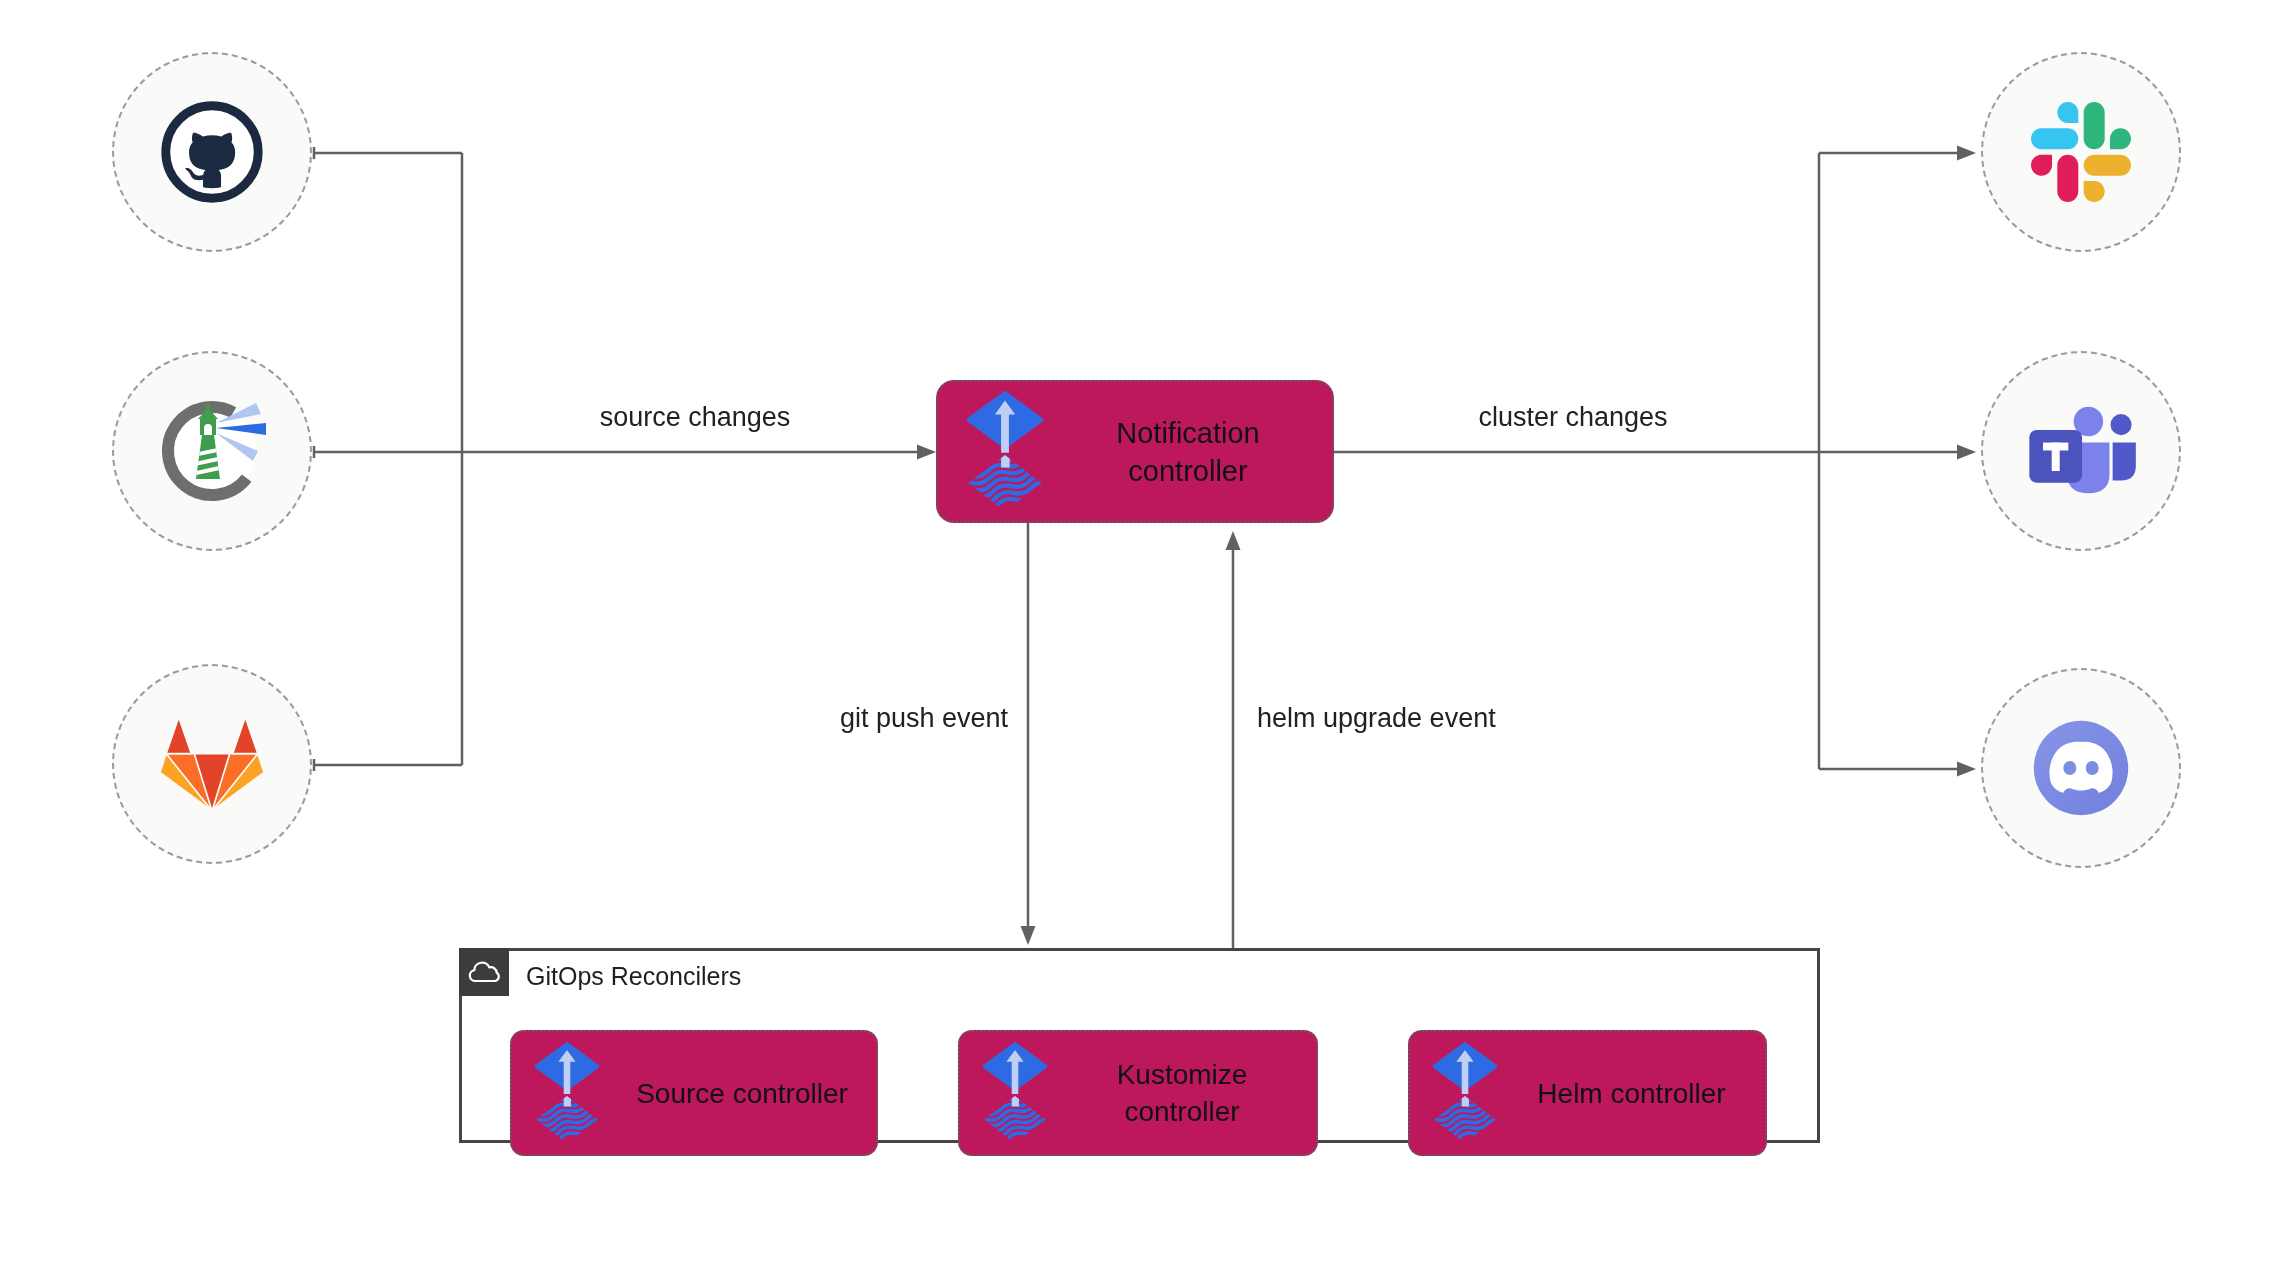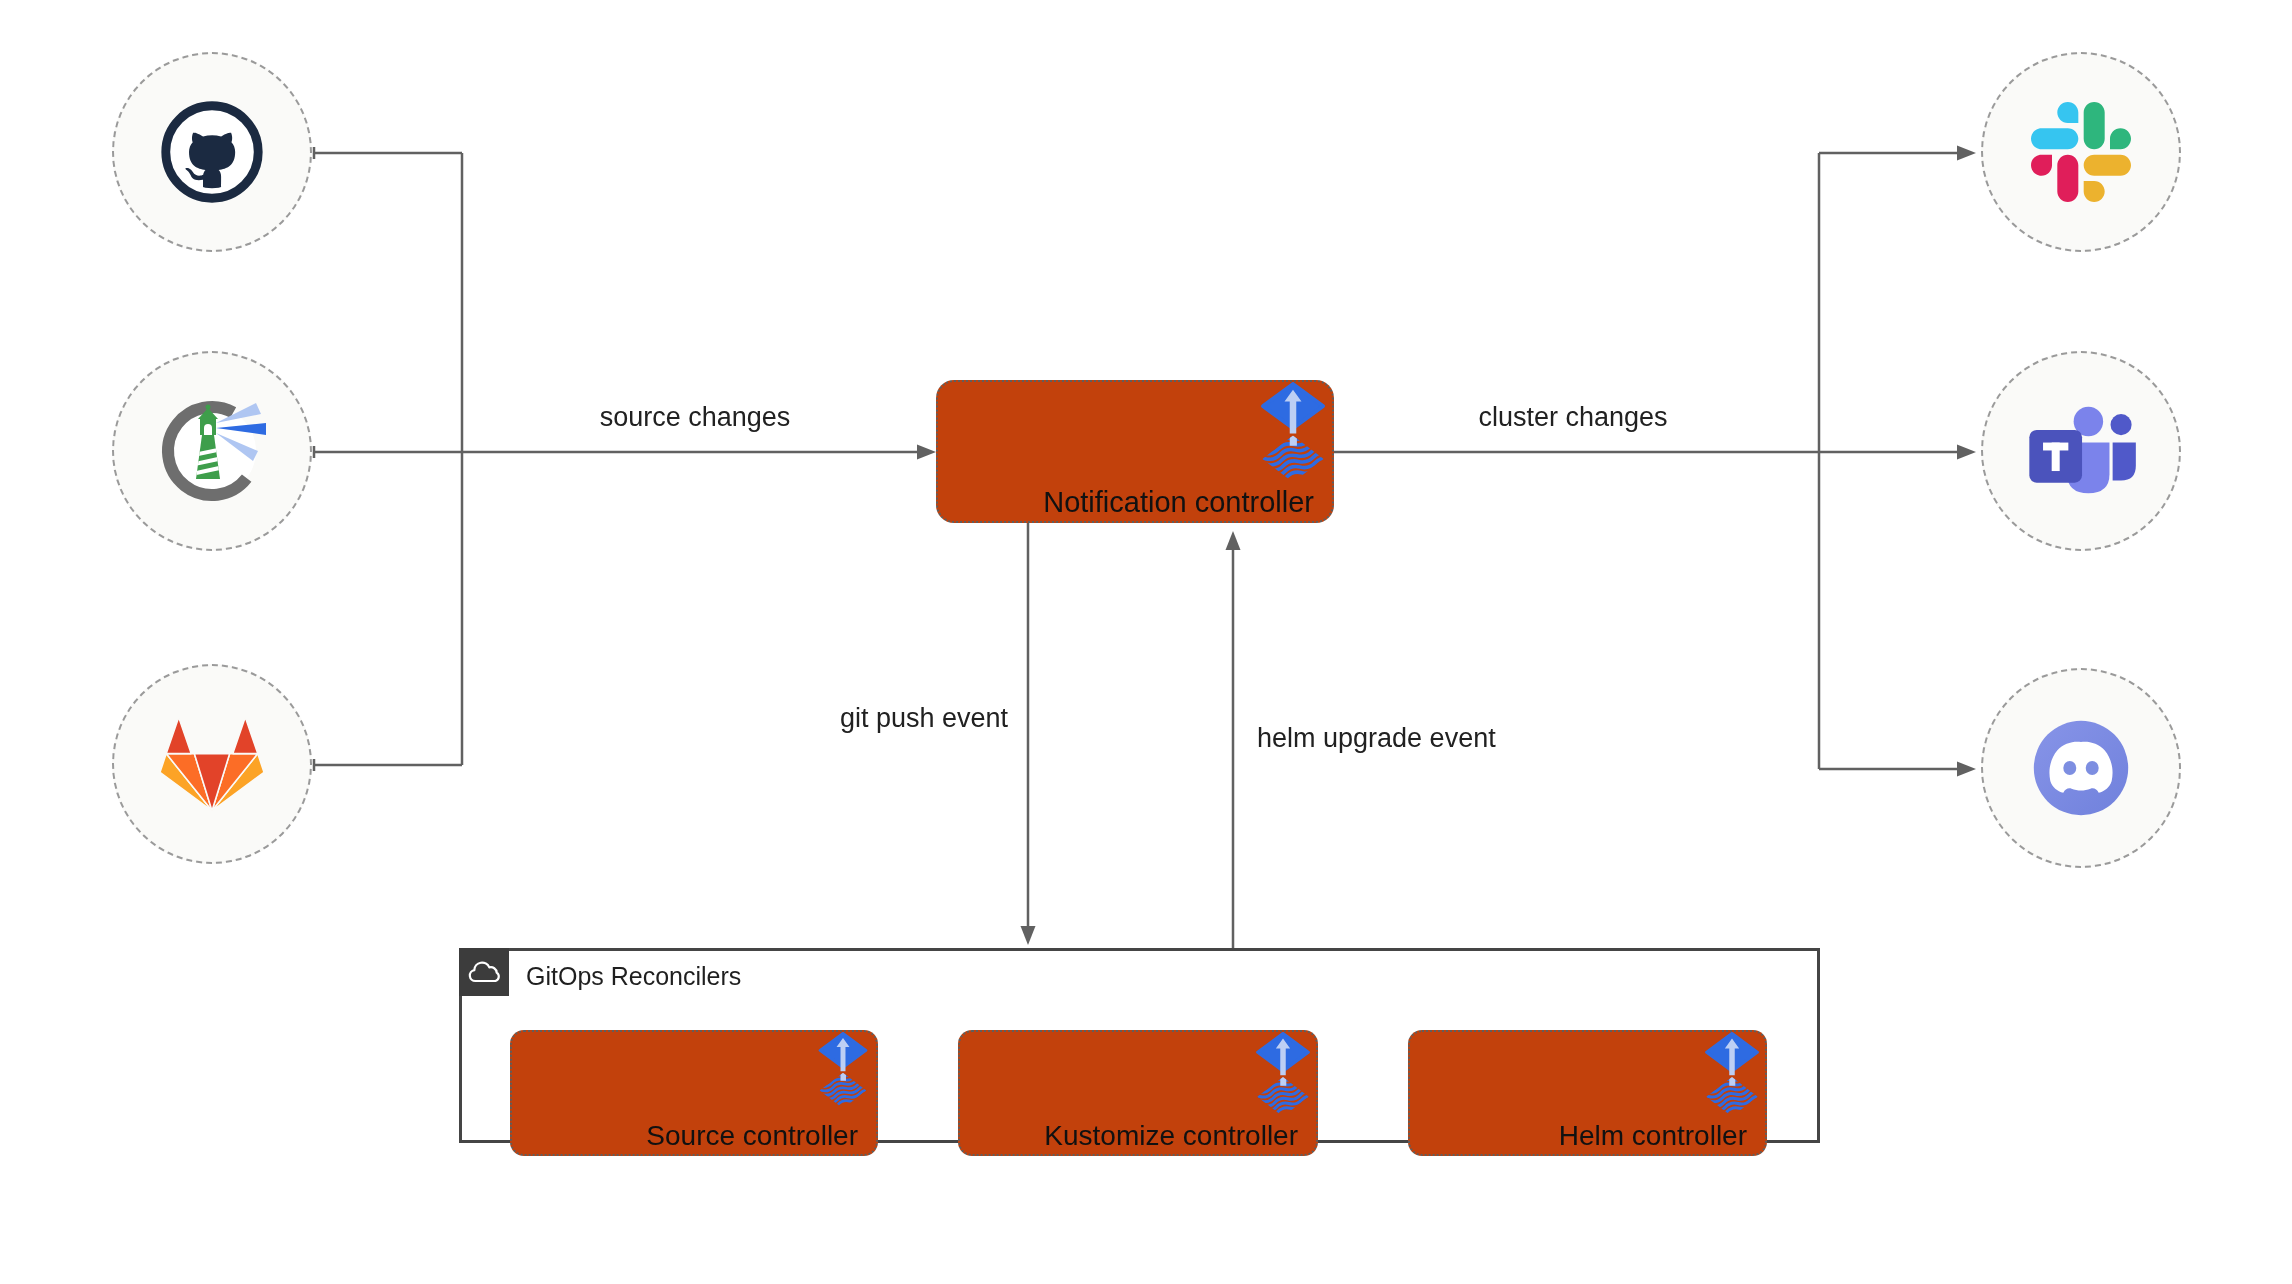--- a/index.html
+++ b/index.html
@@ -12,32 +12,32 @@
   .circle{position:absolute;width:200px;height:200px;border-radius:50%;
           background:#fafaf8;border:2px dashed #9a9a9a;box-sizing:border-box;
           display:flex;align-items:center;justify-content:center;z-index:2;}
   .c-github{left:112px;top:52px;}
   .c-harbor{left:112px;top:351px;}
   .c-gitlab{left:112px;top:664px;}
   .c-slack{left:1981px;top:52px;}
   .c-teams{left:1981px;top:351px;}
   .c-discord{left:1981px;top:668px;}
 
-  .node{position:absolute;background:#c2410c;border:2.5px dotted #5e5e5e;border-radius:18px;
-        box-sizing:border-box;display:flex;align-items:flex-end;z-index:2;flex-direction:column;}
+  .node{position:absolute;background:#be185d;border:2.5px dotted #5e5e5e;border-radius:18px;
+        box-sizing:border-box;display:flex;align-items:center;z-index:2;}
   .n-notification{left:936px;top:380px;width:398px;height:143px;padding-left:28px;}
   .node .node-label{flex:1;text-align:center;font-size:29px;line-height:38px;color:#111;padding:0 18px;}
   .inner-node{border-radius:14px;border-width:2px;padding-left:22px;}
   .inner-node .node-label{font-size:28px;line-height:37px;}
 
   .edge-label{position:absolute;font-size:27px;color:#212121;z-index:2;white-space:nowrap;}
   .l-source{left:495px;top:402px;width:400px;text-align:center;}
   .l-cluster{left:1373px;top:402px;width:400px;text-align:center;}
   .l-gitpush{left:608px;top:703px;width:400px;text-align:right;}
-  .l-helmupg{left:1257px;top:703px;width:500px;text-align:left;margin-top:20px;}
+  .l-helmupg{left:1257px;top:703px;width:500px;text-align:left;}
 
   .group{position:absolute;left:459px;top:948px;width:1361px;height:195px;
          border:3px solid #454545;background:#ffffff;box-sizing:border-box;z-index:2;}
   .group-header{position:absolute;left:-3px;top:-3px;width:50px;height:48px;background:#3c3c3c;
                 display:flex;align-items:center;justify-content:center;}
   .group-title{position:absolute;left:64px;top:8px;font-size:25px;line-height:34px;color:#1f1f1f;}
   .n-source{left:48px;top:79px;width:368px;height:126px;gap:8px;}
   .n-kustomize{left:496px;top:79px;width:360px;height:126px;}
   .n-helm{left:946px;top:79px;width:359px;height:126px;}
   .hidden-defs{position:absolute;width:0;height:0;overflow:hidden;}

